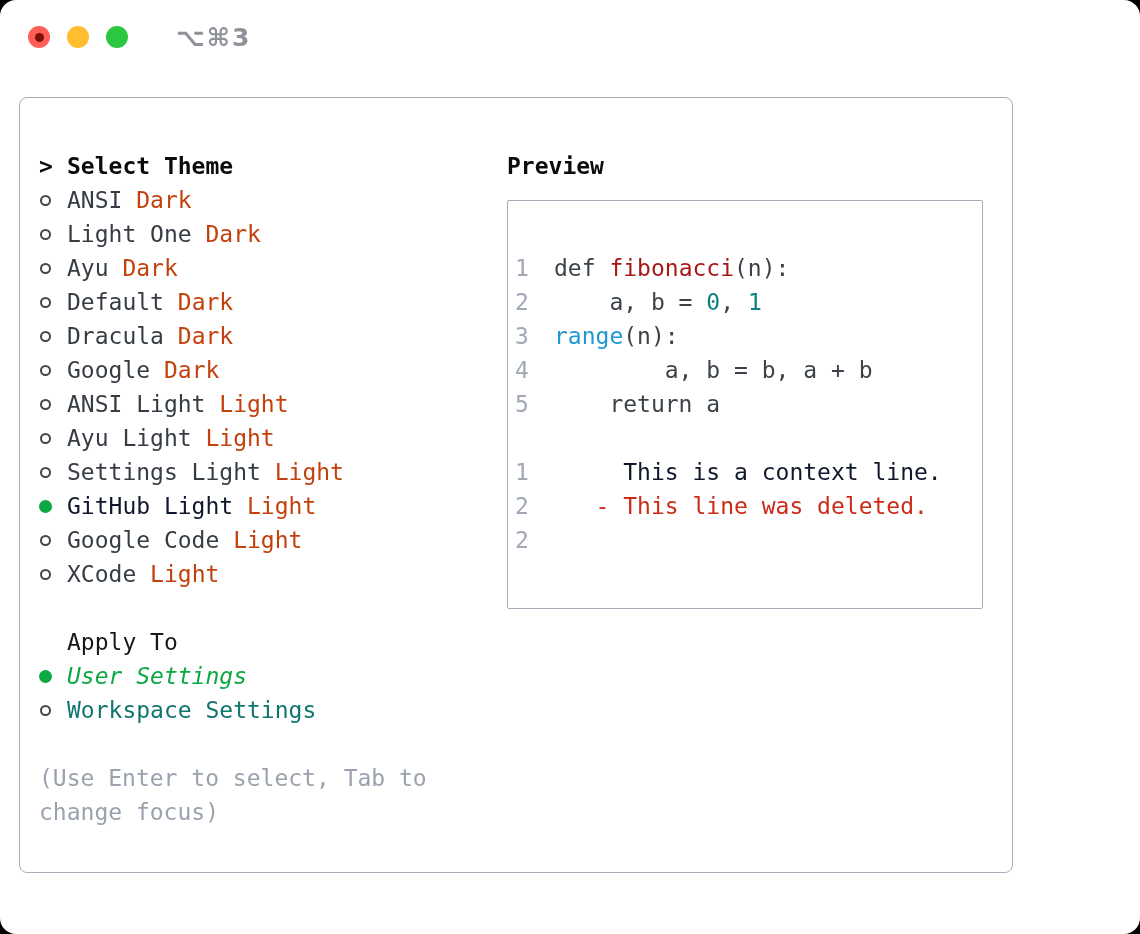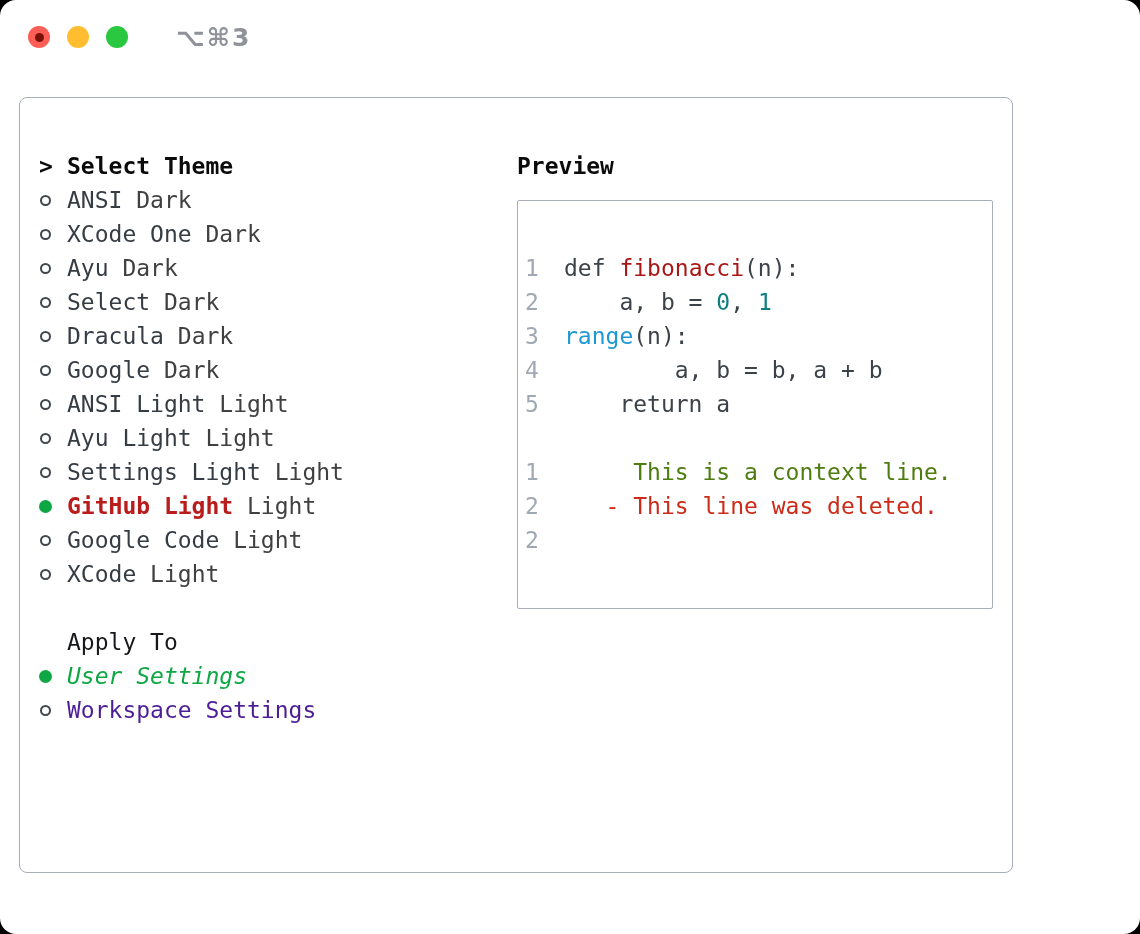--- a/index.html
+++ b/index.html
@@ -44,62 +44,62 @@
     box-sizing: border-box;
     background: #fff;
   }
   .row {
     height: 34px; line-height: 34px;
     display: flex; align-items: center;
     white-space: pre;
     font-size: 23px;
   }
   .left-col { position: absolute; left: 19px; top: 51px; }
-  .right-col { position: absolute; left: 487px; top: 51px; }
+  .right-col { position: absolute; left: 477px; top: 51px; }
 
   .marker {
     width: 28px; display: inline-flex; align-items: center;
     flex: 0 0 28px;
   }
   .arrow { font-weight: 700; color: #0b0b0c; }
   .circle {
     width: 11px; height: 11px; border-radius: 50%;
     border: 2px solid #40464d; box-sizing: border-box;
     margin-left: 1px;
   }
   .circle.filled {
     width: 13px; height: 13px;
     border: none; background: #0da843; margin-left: 0;
   }
   .header-text { font-weight: 700; color: #0b0b0c; }
   .theme-name { color: #363c44; }
-  .theme-name.selected { color: #b91c1c; font-weight: bold; }
-  .theme-tag { color: #404040; }
+  .theme-name.selected { color: #0f172a; }
+  .theme-tag { color: #c2410c; }
   .apply-header { color: #16181b; }
-  .apply-name { color: #4c1d95; }
+  .apply-name { color: #0f766e; }
   .apply-name.selected { color: #0da843; font-style: italic; }
   .hint-line { color: #9aa2ae; }
 
   
   .preview-box {
     margin-left: 10px; margin-top: 17px;
     width: 476px; height: 409px;
     border: 1.5px solid #a7aeb9;
     border-radius: 2px;
     box-sizing: border-box;
     padding: 50px 0 0 7px;
     overflow: hidden;
   }
   .ln { color: #a0a8b4; width: 39px; flex: 0 0 39px; }
   .seg { white-space: pre; }
   .c-code     { color: #3c4249; }
   .c-function { color: #a81616; }
   .c-number   { color: #0e7f81; }
   .c-builtin  { color: #1e97d2; text-align: right; }
-  .c-context  { color: #4d7c0f; }
+  .c-context  { color: #0f172a; }
   .c-deleted  { color: #cb2b18; }
   .c-added    { color: #00b312; }
 </style>
 </head>
 <body>
 
 <div class="window">
   <div class="titlebar">
     <span class="tl red">
         <span class="dot"></span>
@@ -112,23 +112,23 @@
   <div class="panel">
 
     <div class="left-col">
       <div class="row">
         <span class="marker arrow">&gt;</span>
         <span class="header-text">Select Theme</span>
       </div>
 
       <div id="theme-list">
           <div class="row"><span class="marker"><span class="circle"></span></span><span class="theme-name">ANSI</span><span class="theme-tag"> Dark</span></div>
-          <div class="row"><span class="marker"><span class="circle"></span></span><span class="theme-name">XCode One</span><span class="theme-tag"> Dark</span></div>
+          <div class="row"><span class="marker"><span class="circle"></span></span><span class="theme-name">Light One</span><span class="theme-tag"> Dark</span></div>
           <div class="row"><span class="marker"><span class="circle"></span></span><span class="theme-name">Ayu</span><span class="theme-tag"> Dark</span></div>
-          <div class="row"><span class="marker"><span class="circle"></span></span><span class="theme-name">Select</span><span class="theme-tag"> Dark</span></div>
+          <div class="row"><span class="marker"><span class="circle"></span></span><span class="theme-name">Default</span><span class="theme-tag"> Dark</span></div>
           <div class="row"><span class="marker"><span class="circle"></span></span><span class="theme-name">Dracula</span><span class="theme-tag"> Dark</span></div>
           <div class="row"><span class="marker"><span class="circle"></span></span><span class="theme-name">Google</span><span class="theme-tag"> Dark</span></div>
           <div class="row"><span class="marker"><span class="circle"></span></span><span class="theme-name">ANSI Light</span><span class="theme-tag"> Light</span></div>
           <div class="row"><span class="marker"><span class="circle"></span></span><span class="theme-name">Ayu Light</span><span class="theme-tag"> Light</span></div>
           <div class="row"><span class="marker"><span class="circle"></span></span><span class="theme-name">Settings Light</span><span class="theme-tag"> Light</span></div>
           <div class="row"><span class="marker"><span class="circle filled"></span></span><span class="theme-name selected">GitHub Light</span><span class="theme-tag"> Light</span></div>
           <div class="row"><span class="marker"><span class="circle"></span></span><span class="theme-name">Google Code</span><span class="theme-tag"> Light</span></div>
           <div class="row"><span class="marker"><span class="circle"></span></span><span class="theme-name">XCode</span><span class="theme-tag"> Light</span></div>
         </div>
 
@@ -139,20 +139,24 @@
         <span class="apply-header">Apply To</span>
       </div>
 
       <div id="apply-list">
           <div class="row"><span class="marker"><span class="circle filled"></span></span><span class="apply-name selected">User Settings</span></div>
           <div class="row"><span class="marker"><span class="circle"></span></span><span class="apply-name">Workspace Settings</span></div>
         </div>
 
       <div class="row"></div>
 
+      <div>
+        <div class="row hint-line">(Use Enter to select, Tab to</div>
+        <div class="row hint-line">change focus)</div>
+      </div>
     </div>
 
     <div class="right-col">
       <div class="row" style="margin-left:10px">
         <span class="header-text">Preview</span>
       </div>
       <div class="preview-box">
         <div id="code-lines">
             <div class="row"><span class="ln">1</span><span class="seg c-code">def </span><span class="seg c-function">fibonacci</span><span class="seg c-code">(n):</span></div>
             <div class="row"><span class="ln">2</span><span class="seg c-code">    a, b = </span><span class="seg c-number">0</span><span class="seg c-code">, </span><span class="seg c-number">1</span></div>

